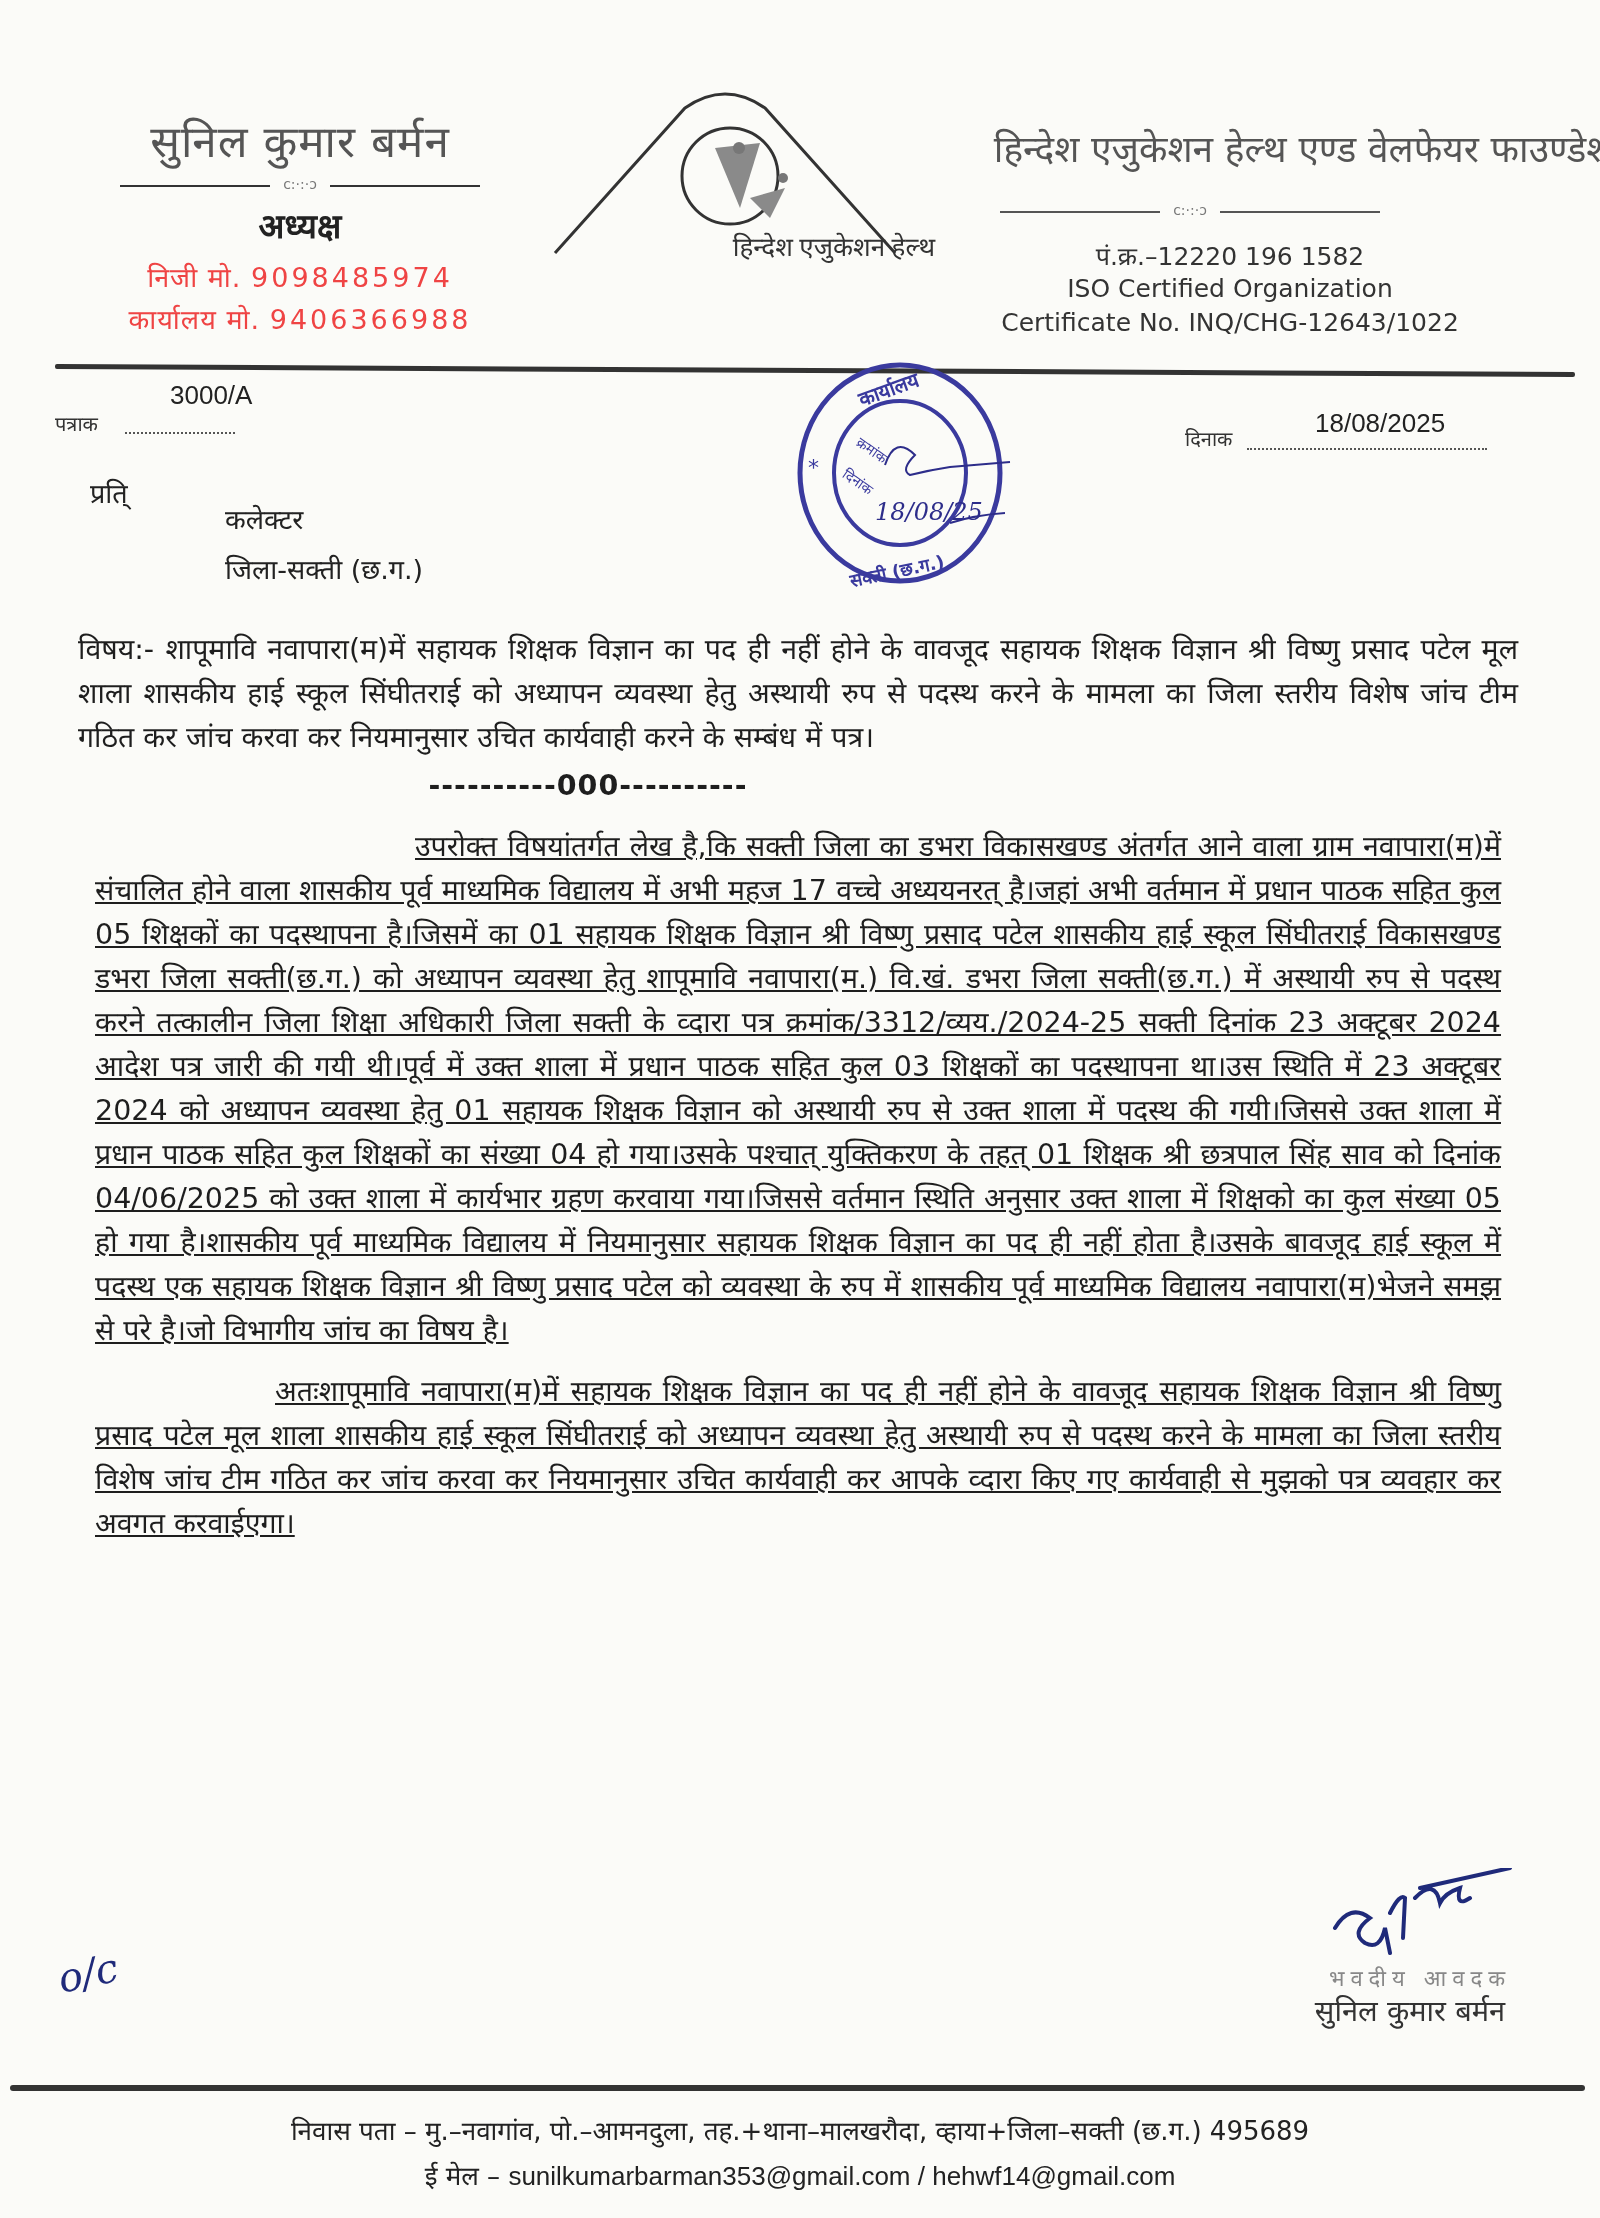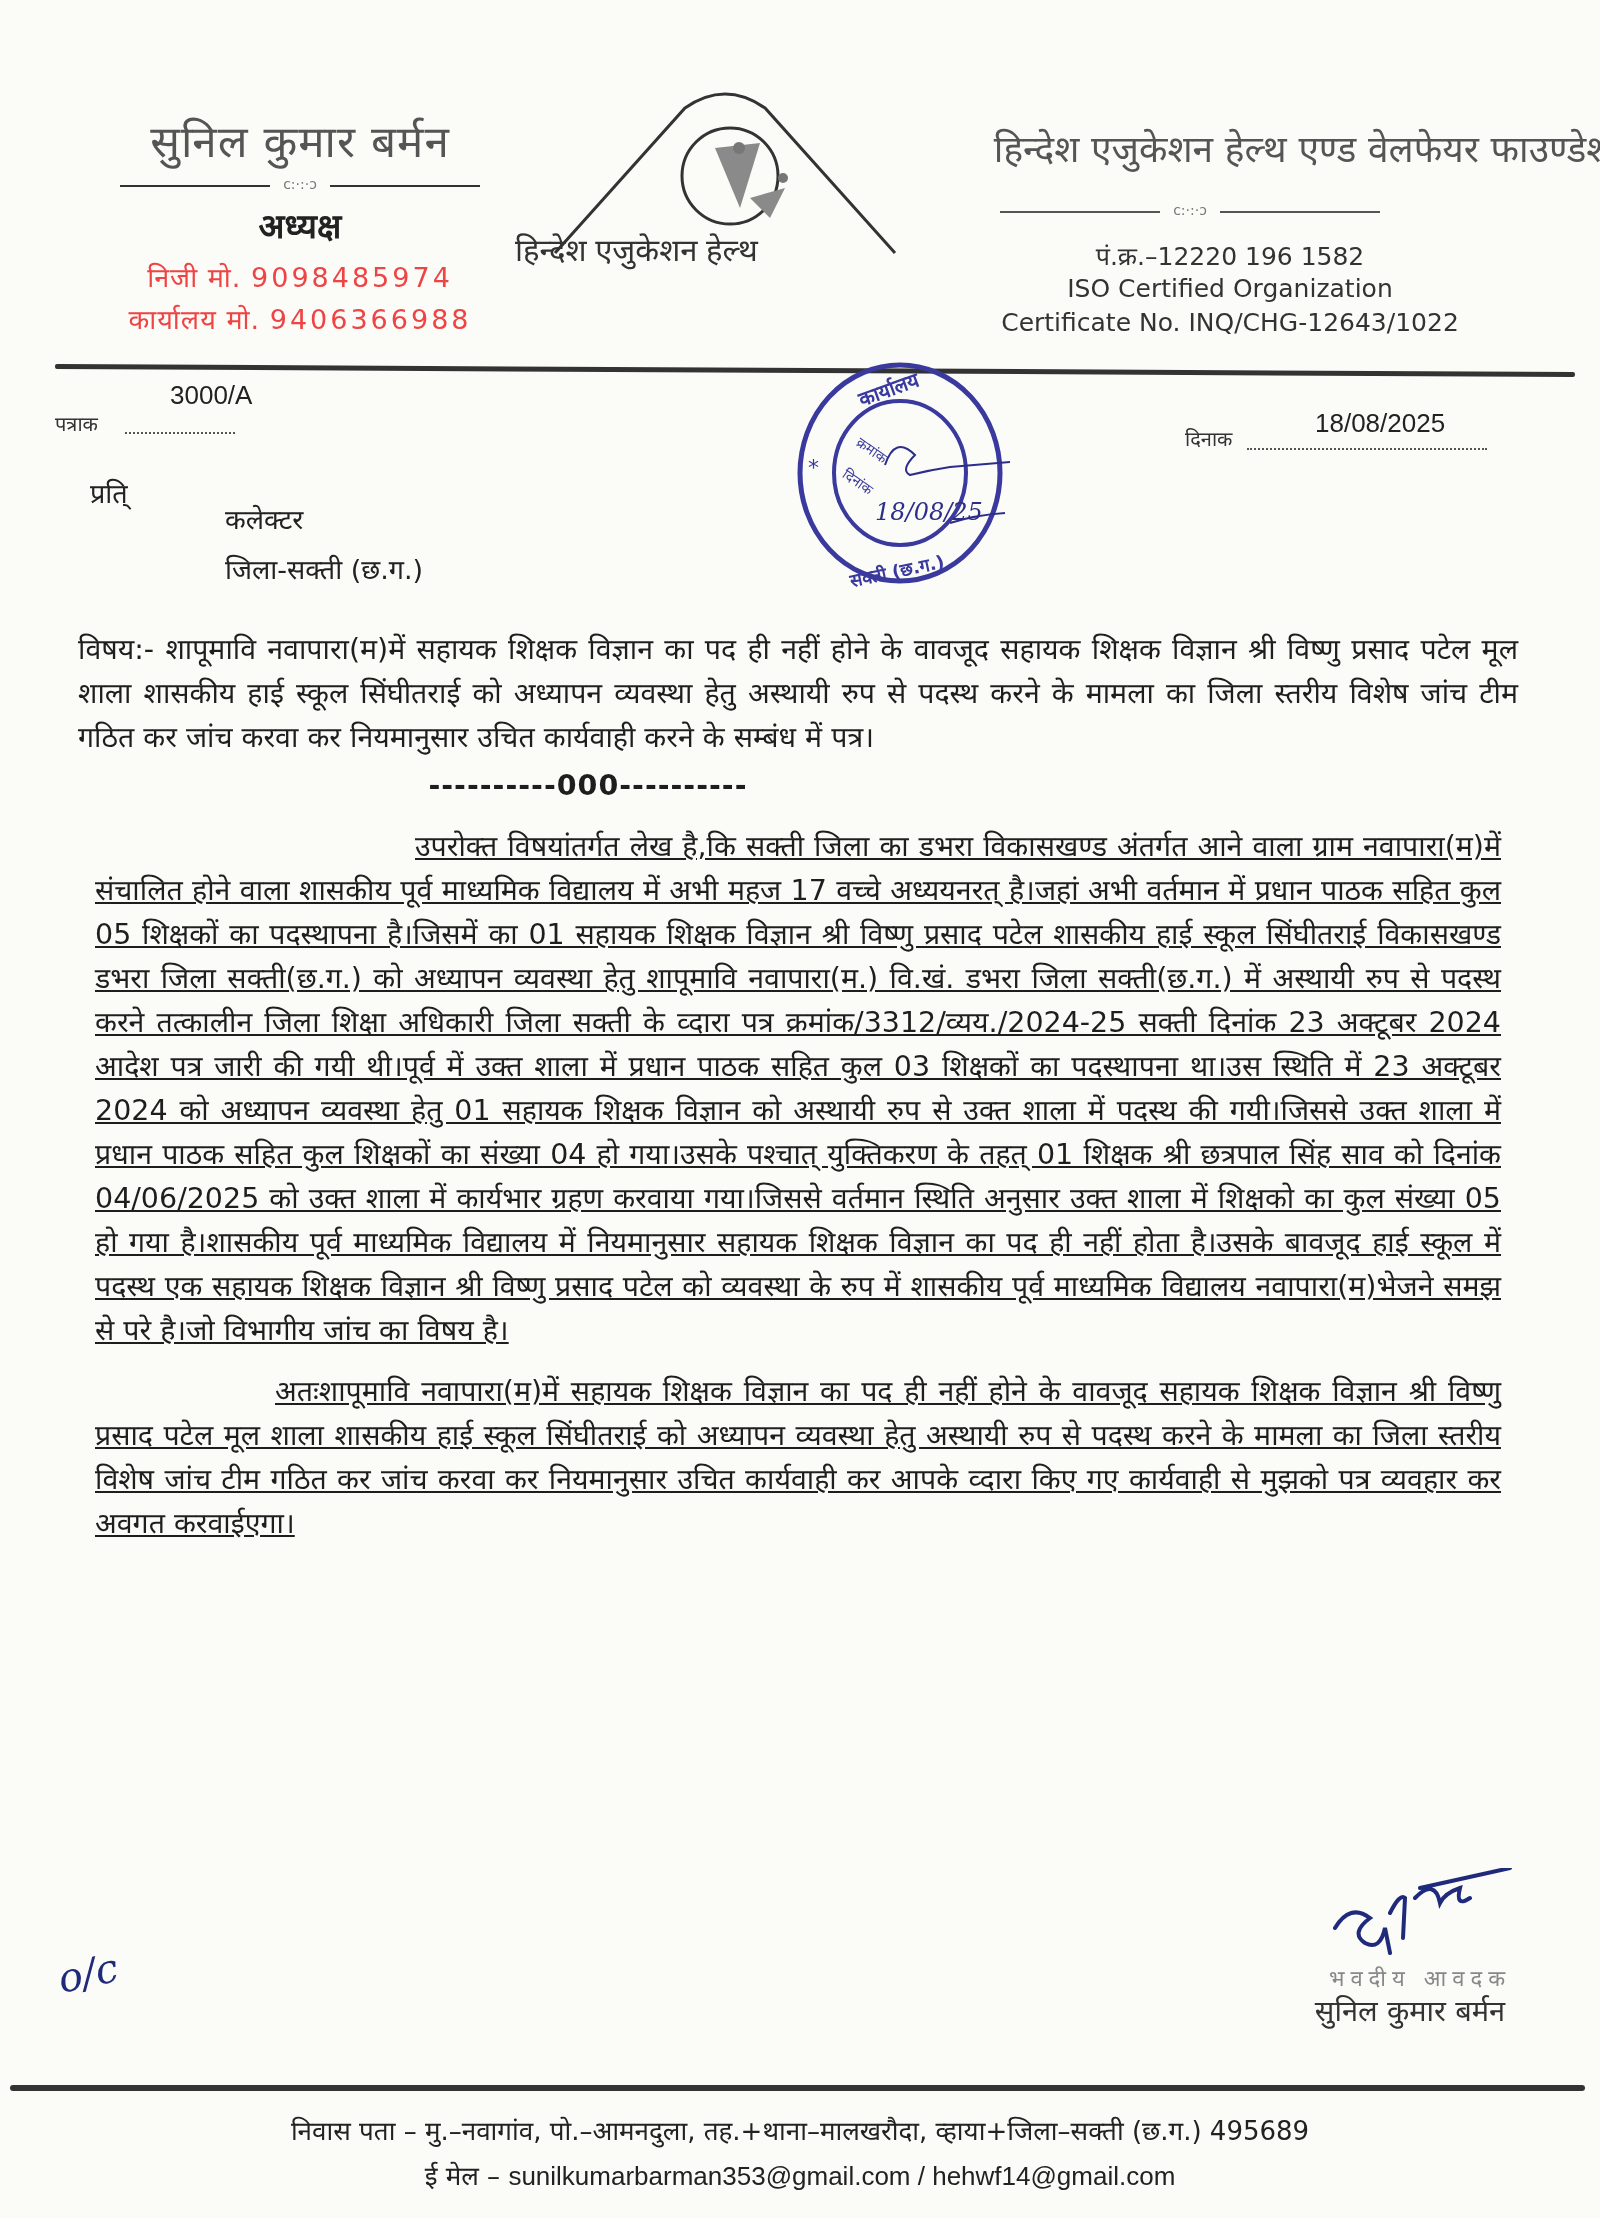--- a/index.html
+++ b/index.html
@@ -10,21 +10,21 @@
     color: #1c1c1c;
   }
   .abs { position: absolute; }
   
   .hl-name { left: 80px; top: 110px; width: 440px; text-align: center; font-family: "DejaVu Serif", serif; font-size: 44px; color: #555; letter-spacing: 1px; }
   .orn { height: 2px; background: #333; }
   .hl-title { left: 80px; top: 202px; width: 440px; text-align: center; font-size: 34px; font-weight: bold; color: #222; }
   .hl-line { left: 60px; width: 480px; text-align: center; font-size: 27px; color: #ef4444; letter-spacing: 1px; }
   
   .logo { left: 515px; top: 88px; width: 420px; height: 220px; }
-  .logo-caption { left: 515px; top: 228px; width: 420px; text-align: left; font-family: Liberation Sans, sans-serif; font-size: 31px; color: #333; }
+  .logo-caption { left: 515px; top: 228px; width: 420px; text-align: right; font-family: Liberation Serif, serif; font-size: 26px; color: #333; }
   
   .hr-name { left: 892px; top: 122px; width: 740px; text-align: right; font-family: "DejaVu Serif", serif; font-size: 37px; color: #555; }
   .hr-line { left: 880px; width: 700px; text-align: center; font-size: 25px; color: #333; }
   
   .rule { left: 55px; height: 5px; background: #333; border-radius: 2px; }
   
   .meta-label { font-size: 20px; color: #333; }
   .meta-val { font-size: 26px; font-weight: normal; color: #222; font-family: "Liberation Sans", sans-serif; }
   .dots { border-bottom: 2px dotted #555; height: 0; }
   .addr { font-size: 27px; color: #222; }

